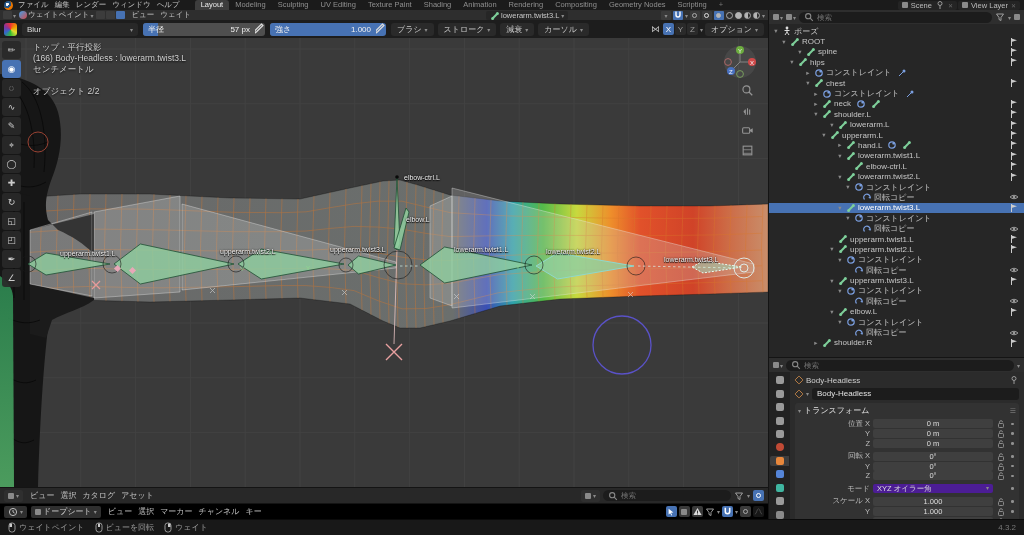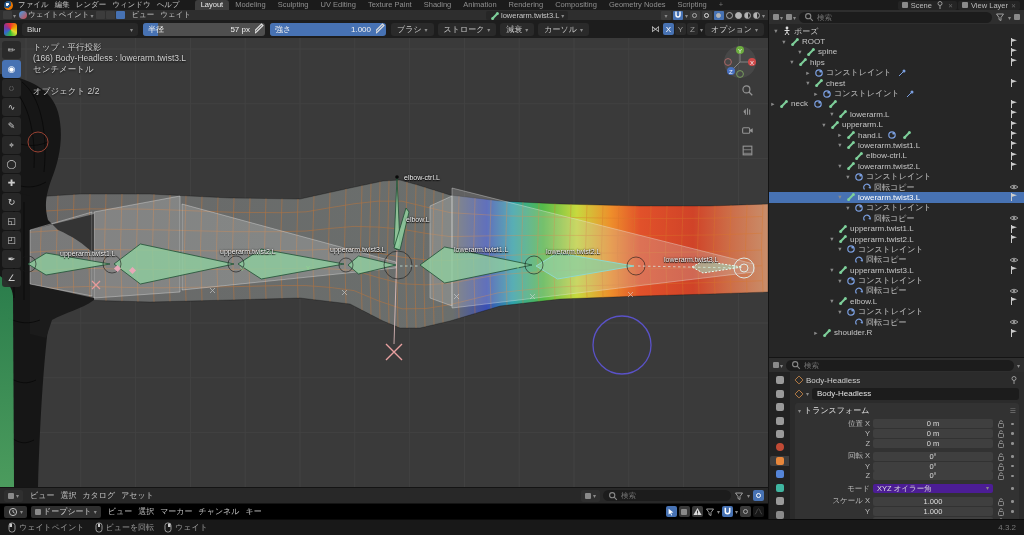--- a/index.html
+++ b/index.html
@@ -769,21 +769,21 @@
             </svg>
           </span>
           <span class="olabel">コンストレイント</span>
           <span class="micon">
             <svg viewBox="0 0 10 10">
               <circle cx="7" cy="3" r="1.5" fill="#7b9fe0"></circle>
               <path d="M2 8 L6 4" stroke="#7b9fe0" stroke-width="1"></path>
             </svg>
           </span>
         </div>
-        <div class="orow" style="">
+        <div class="orow" style="padding-left: 43px;">
           <span class="chevcell">▸</span>
           <span class="oicon">
             <svg viewBox="0 0 10 10">
               <path d="M3 7 L7 3" stroke="#7ecf9a" stroke-width="2" stroke-linecap="round"></path>
               <circle cx="2.6" cy="7.4" r="1.5" fill="#7ecf9a"></circle>
               <circle cx="7.4" cy="2.6" r="1.5" fill="#7ecf9a"></circle>
             </svg>
           </span>
           <span class="olabel">neck</span>
           <span class="micon">
@@ -792,20 +792,37 @@
               <circle cx="6.6" cy="3.4" r="1.2" fill="#7b9fe0"></circle>
             </svg>
           </span>
           <span class="micon">
             <svg viewBox="0 0 10 10">
               <path d="M3 7 L7 3" stroke="#7ecf9a" stroke-width="2" stroke-linecap="round"></path>
               <circle cx="2.6" cy="7.4" r="1.5" fill="#7ecf9a"></circle>
               <circle cx="7.4" cy="2.6" r="1.5" fill="#7ecf9a"></circle>
             </svg>
           </span>
+          <span class="oright">
+            <svg viewBox="0 0 10 10">
+              <path d="M2.5 1 L2.5 9" stroke="#ccc" stroke-width="1"></path>
+              <path d="M2.5 1.5 L8 3.2 L2.5 5 Z" fill="#ccc"></path>
+            </svg>
+          </span>
+        </div>
+        <div class="orow" style="padding-left: 43px;">
+          <span class="chevcell">▾</span>
+          <span class="oicon">
+            <svg viewBox="0 0 10 10">
+              <path d="M3 7 L7 3" stroke="#7ecf9a" stroke-width="2" stroke-linecap="round"></path>
+              <circle cx="2.6" cy="7.4" r="1.5" fill="#7ecf9a"></circle>
+              <circle cx="7.4" cy="2.6" r="1.5" fill="#7ecf9a"></circle>
+            </svg>
+          </span>
+          <span class="olabel">shoulder.L</span>
           <span class="oright">
             <svg viewBox="0 0 10 10">
               <path d="M2.5 1 L2.5 9" stroke="#ccc" stroke-width="1"></path>
               <path d="M2.5 1.5 L8 3.2 L2.5 5 Z" fill="#ccc"></path>
             </svg>
           </span>
         </div>
         <div class="orow" style="padding-left: 59px;">
           <span class="chevcell">▾</span>
           <span class="oicon">

